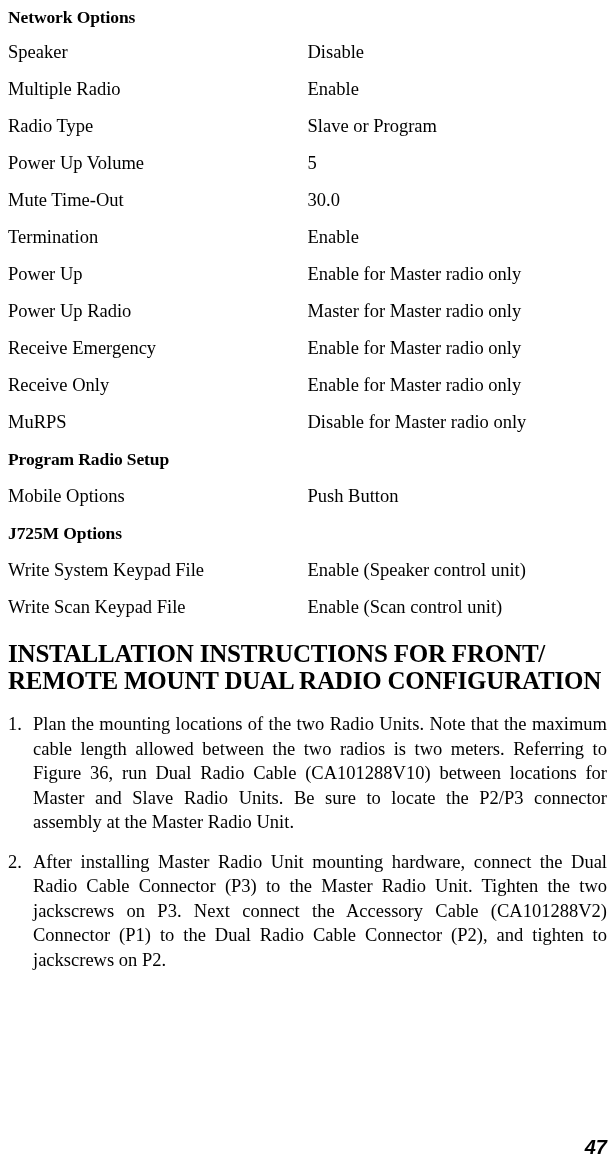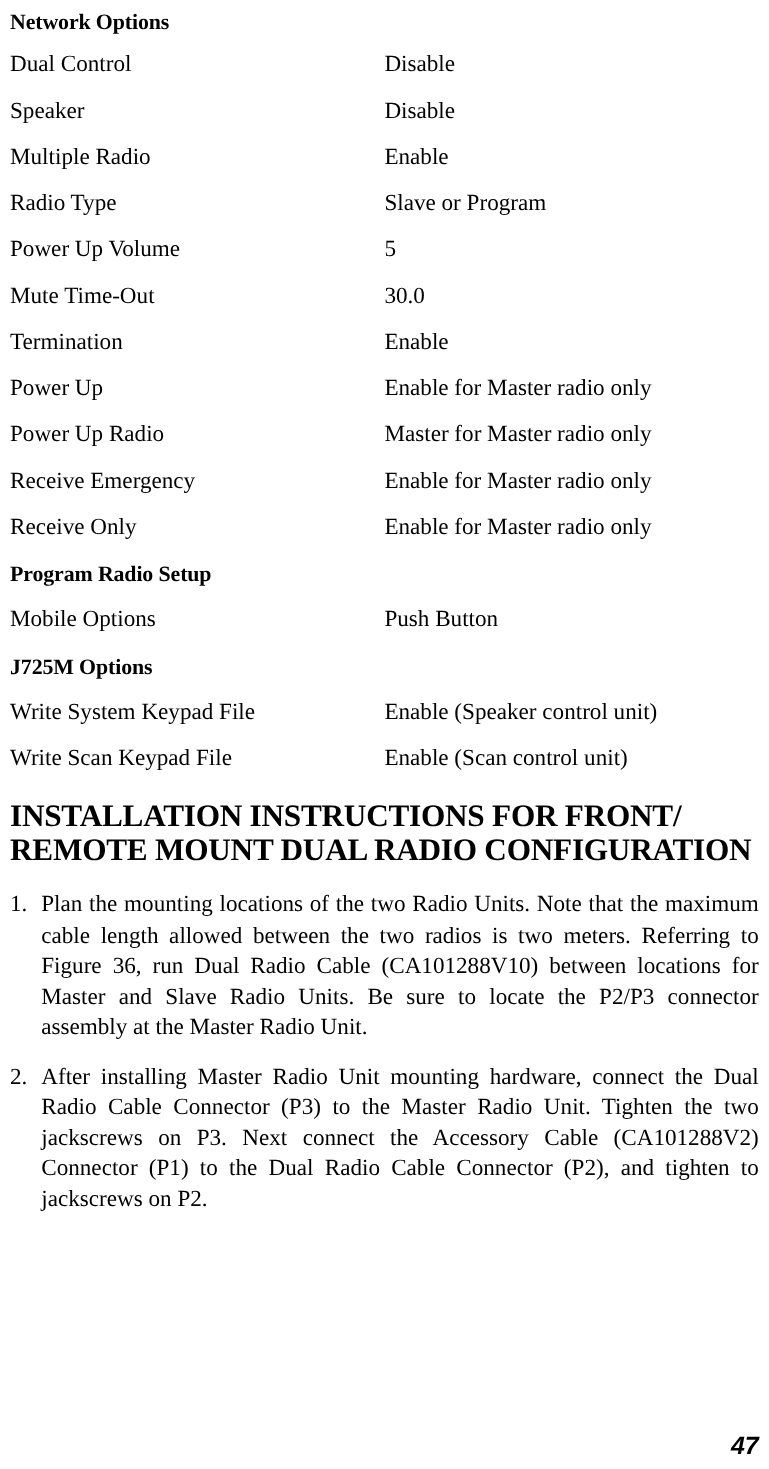--- a/index.html
+++ b/index.html
@@ -83,42 +83,38 @@
     text-align: left;
     font-size: 18.5px;
     line-height: 24.5px;
   }
   .step-text { display: block; }
 
   
   .page-number {
     position: absolute;
     right: 8px;
-    bottom: 8px;
+    bottom: 18px;
     font-family: "Liberation Sans", "DejaVu Sans", sans-serif;
     font-weight: bold;
     font-style: italic;
     font-size: 20px;
     line-height: 20px;
   }
 </style>
 </head>
 <body>
 
 <div class="page">
 
   <table class="settings-table">
     <tbody>
 
       <tr class="row-heading">
         <td colspan="2">Network Options</td>
-      </tr>
-      <tr>
-        <td class="col-label">Dual Control</td>
-        <td class="col-value">Disable</td>
       </tr>
       <tr>
         <td class="col-label">Speaker</td>
         <td class="col-value">Disable</td>
       </tr>
       <tr>
         <td class="col-label">Multiple Radio</td>
         <td class="col-value">Enable</td>
       </tr>
       <tr>
@@ -145,20 +141,24 @@
         <td class="col-label">Power Up Radio</td>
         <td class="col-value">Master for Master radio only</td>
       </tr>
       <tr>
         <td class="col-label">Receive Emergency</td>
         <td class="col-value">Enable for Master radio only</td>
       </tr>
       <tr>
         <td class="col-label">Receive Only</td>
         <td class="col-value">Enable for Master radio only</td>
+      </tr>
+      <tr>
+        <td class="col-label">MuRPS</td>
+        <td class="col-value">Disable for Master radio only</td>
       </tr>
 
       <tr class="row-heading tight">
         <td colspan="2">Program Radio Setup</td>
       </tr>
       <tr>
         <td class="col-label">Mobile Options</td>
         <td class="col-value">Push Button</td>
       </tr>
 

